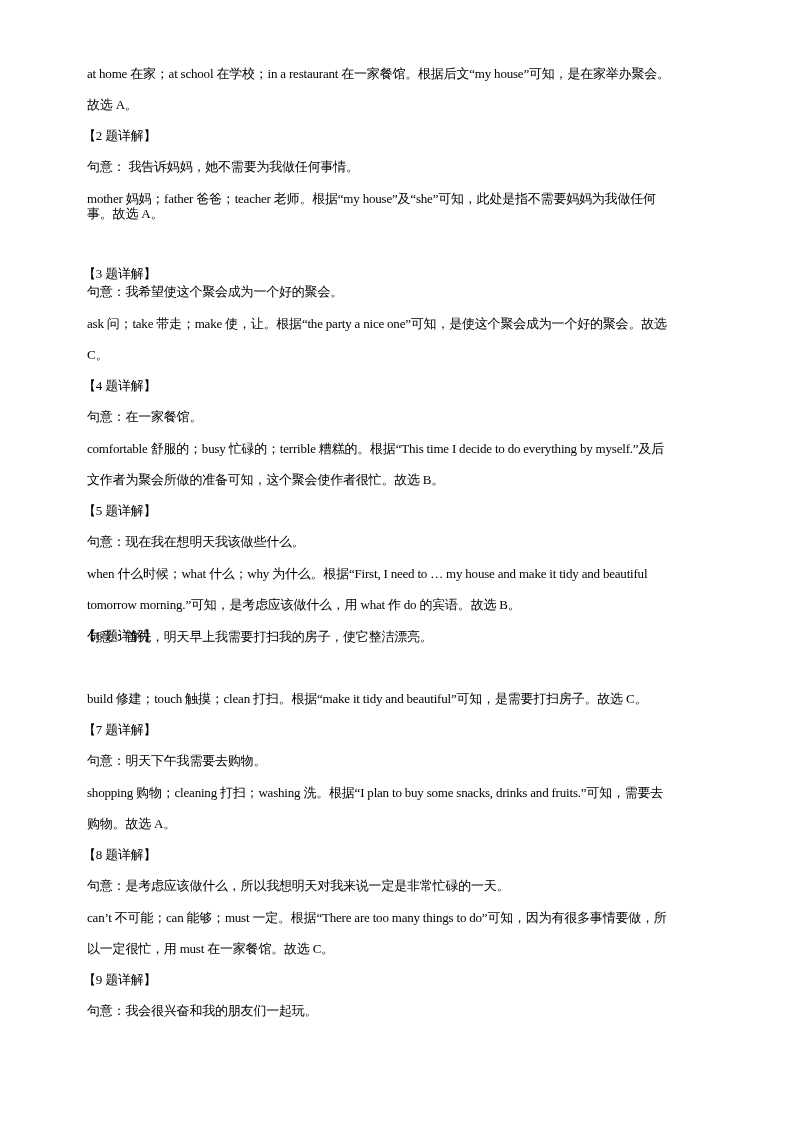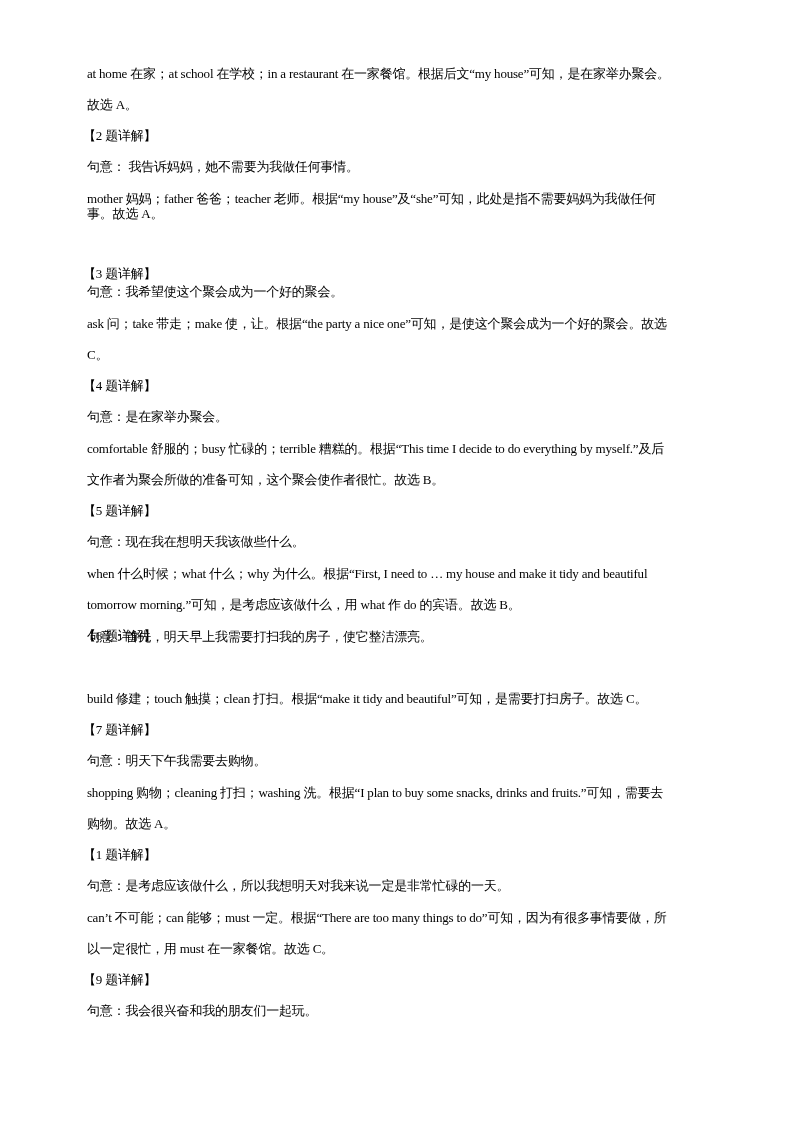--- a/index.html
+++ b/index.html
@@ -42,33 +42,33 @@
   <div class="line" style="top:31px">故选 A。</div>
   <div class="line heading" style="top:62px">【2 题详解】</div>
   <div class="line" style="top:93px">句意： 我告诉妈妈，她不需要为我做任何事情。</div>
   <div class="line" style="top:125px">mother 妈妈；father 爸爸；teacher 老师。根据“my house”及“she”可知，此处是指不需要妈妈为我做任何</div>
   <div class="line" style="top:140px">事。故选 A。</div>
   <div class="line heading" style="top:200px">【3 题详解】</div>
   <div class="line" style="top:218px">句意：我希望使这个聚会成为一个好的聚会。</div>
   <div class="line" style="top:250px">ask 问；take 带走；make 使，让。根据“the party a nice one”可知，是使这个聚会成为一个好的聚会。故选</div>
   <div class="line" style="top:281px">C。</div>
   <div class="line heading" style="top:312px">【4 题详解】</div>
-  <div class="line" style="top:343px">句意：是在家举办聚会。</div>
+  <div class="line" style="top:343px">句意：在一家餐馆。</div>
   <div class="line" style="top:375px">comfortable 舒服的；busy 忙碌的；terrible 糟糕的。根据“This time I decide to do everything by myself.”及后</div>
   <div class="line" style="top:406px">文作者为聚会所做的准备可知，这个聚会使作者很忙。故选 B。</div>
   <div class="line heading" style="top:437px">【5 题详解】</div>
   <div class="line" style="top:468px">句意：现在我在想明天我该做些什么。</div>
   <div class="line" style="top:500px">when 什么时候；what 什么；why 为什么。根据“First, I need to … my house and make it tidy and beautiful</div>
   <div class="line" style="top:531px">tomorrow morning.”可知，是考虑应该做什么，用 what 作 do 的宾语。故选 B。</div>
   <div class="line heading" style="top:562px">【6 题详解】</div>
   <div class="line" style="top:563px">句意：首先，明天早上我需要打扫我的房子，使它整洁漂亮。</div>
   <div class="line" style="top:625px">build 修建；touch 触摸；clean 打扫。根据“make it tidy and beautiful”可知，是需要打扫房子。故选 C。</div>
   <div class="line heading" style="top:656px">【7 题详解】</div>
   <div class="line" style="top:687px">句意：明天下午我需要去购物。</div>
   <div class="line" style="top:719px">shopping 购物；cleaning 打扫；washing 洗。根据“I plan to buy some snacks, drinks and fruits.”可知，需要去</div>
   <div class="line" style="top:750px">购物。故选 A。</div>
-  <div class="line heading" style="top:781px">【1 题详解】</div>
+  <div class="line heading" style="top:781px">【8 题详解】</div>
   <div class="line" style="top:812px">句意：是考虑应该做什么，所以我想明天对我来说一定是非常忙碌的一天。</div>
   <div class="line" style="top:844px">can’t 不可能；can 能够；must 一定。根据“There are too many things to do”可知，因为有很多事情要做，所</div>
   <div class="line" style="top:875px">以一定很忙，用 must 在一家餐馆。故选 C。</div>
   <div class="line heading" style="top:906px">【9 题详解】</div>
   <div class="line" style="top:937px">句意：我会很兴奋和我的朋友们一起玩。</div>
 </div>
 
 </body></html>

